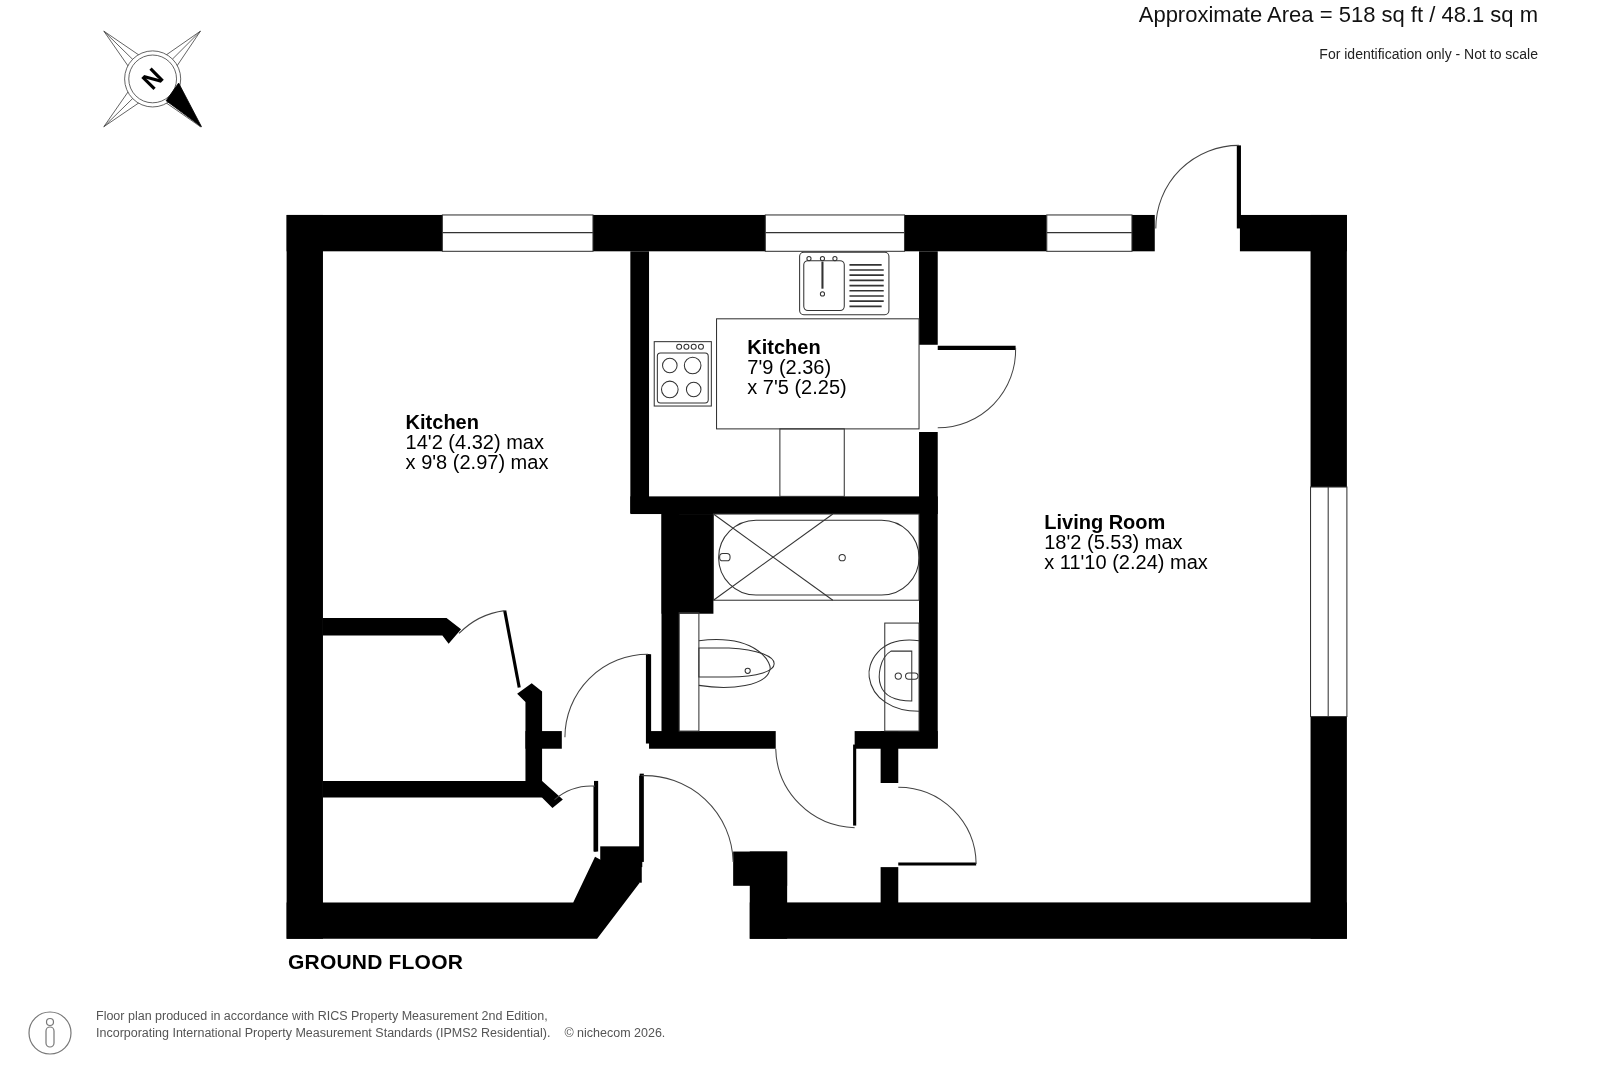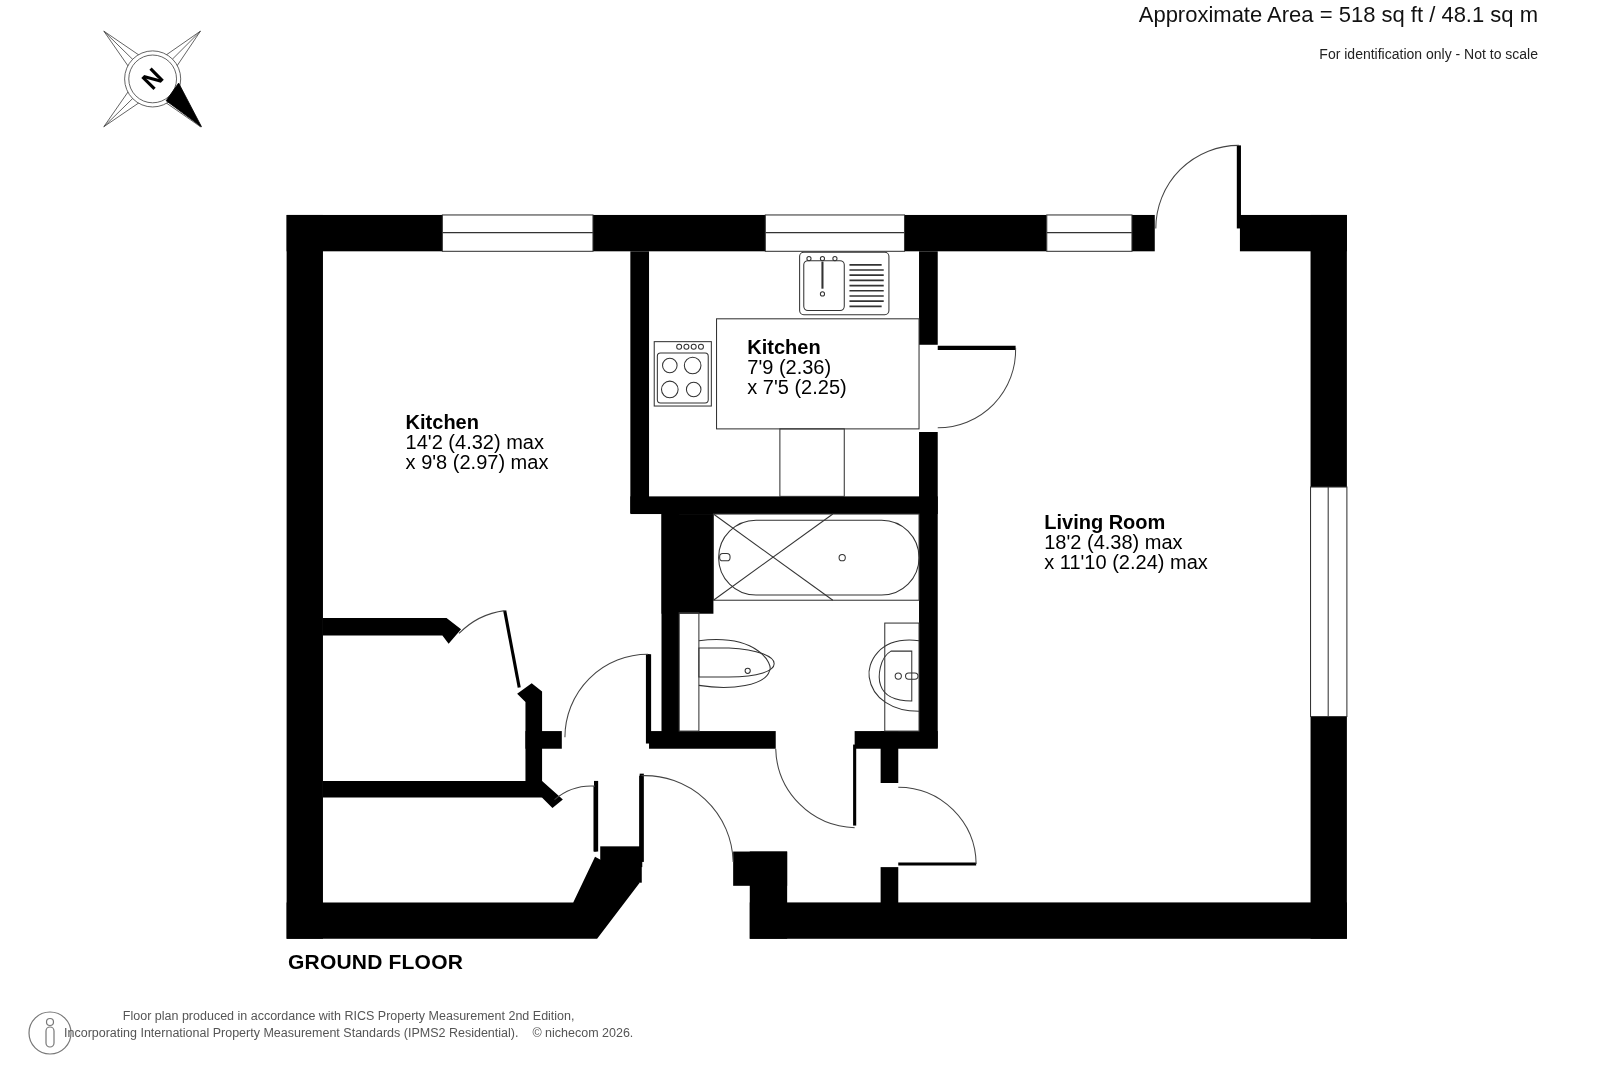--- a/index.html
+++ b/index.html
@@ -1,21 +1,21 @@
 <!DOCTYPE html>
 <html><head>
 <meta charset="utf-8">
 <style>
   html, body { margin:0; padding:0; background:#ffffff; }
   body { width:1620px; height:1080px; position:relative; overflow:hidden; font-family:"Liberation Sans", sans-serif; color:#000; }
   #plan { position:absolute; left:0; top:0; width:1620px; height:1080px; }
   .area-title { position:absolute; right:82px; top:2px; font-size:22px; color:#111; white-space:nowrap; }
   .area-sub { position:absolute; right:82px; top:46px; font-size:14px; color:#222; white-space:nowrap;margin-left:17px; }
   .floor-label { position:absolute; left:288px; top:950px; font-size:21px; font-weight:bold; letter-spacing:0.2px; }
-  .footer { position:absolute; left:64px; top:1008px; font-size:12.5px; line-height:16.5px; color:#555;text-align:center; }
+  .footer { position:absolute; left:96px; top:1008px; font-size:12.5px; line-height:16.5px; color:#555; }
   .footer .line { white-space:nowrap; }
   .footer .copy { margin-left:14px; }
   .room-label { position:absolute; text-align:left; font-size:20px; line-height:20px; color:#000000; transform:translateX(-50%); white-space:nowrap; }
   .room-label .name { font-weight:bold; }
 </style>
 </head>
 <body>
 
 <svg id="plan" viewBox="0 0 1560 1040" preserveAspectRatio="none" xmlns="http://www.w3.org/2000/svg">
 
@@ -186,21 +186,21 @@
 </div>
 
 <div class="room-label" style="left:797px; top:337px;">
   <div class="name">Kitchen</div>
   <div>7'9 (2.36)</div>
   <div>x 7'5 (2.25)</div>
 </div>
 
 <div class="room-label" style="left:1126px; top:512px;">
   <div class="name">Living Room</div>
-  <div>18'2 (4.38) max</div>
+  <div>18'2 (5.53) max</div>
   <div>x 11'10 (2.24) max</div>
 </div>
 
 <div class="floor-label">GROUND FLOOR</div>
 
 <svg style="position:absolute; left:27px; top:1010px;" width="46" height="46" viewBox="0 0 46 46">
   <circle cx="23" cy="23" r="21" fill="none" stroke="#777" stroke-width="1.2"></circle>
   <circle cx="23" cy="12" r="3.5" fill="none" stroke="#777" stroke-width="1.2"></circle>
   <rect x="19" y="17" width="8" height="20" rx="4" fill="none" stroke="#777" stroke-width="1.2"></rect>
 </svg>

